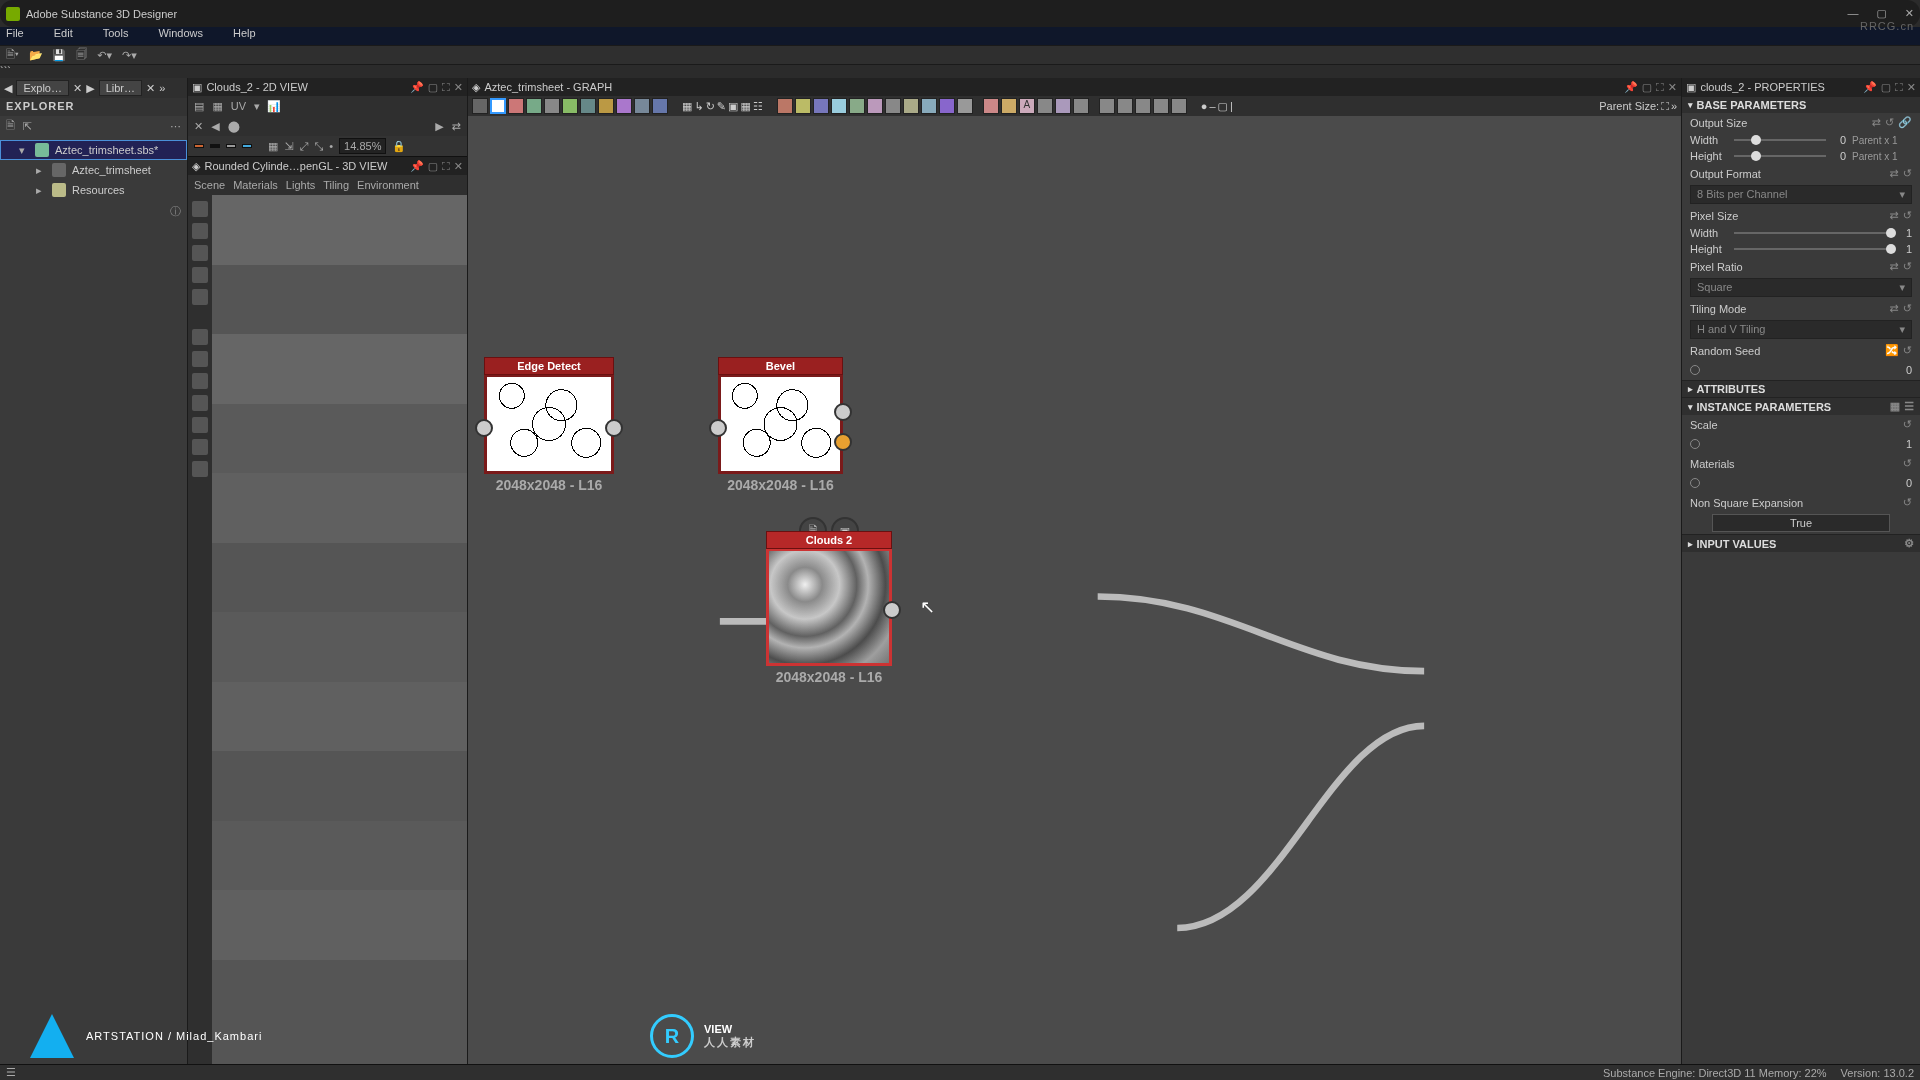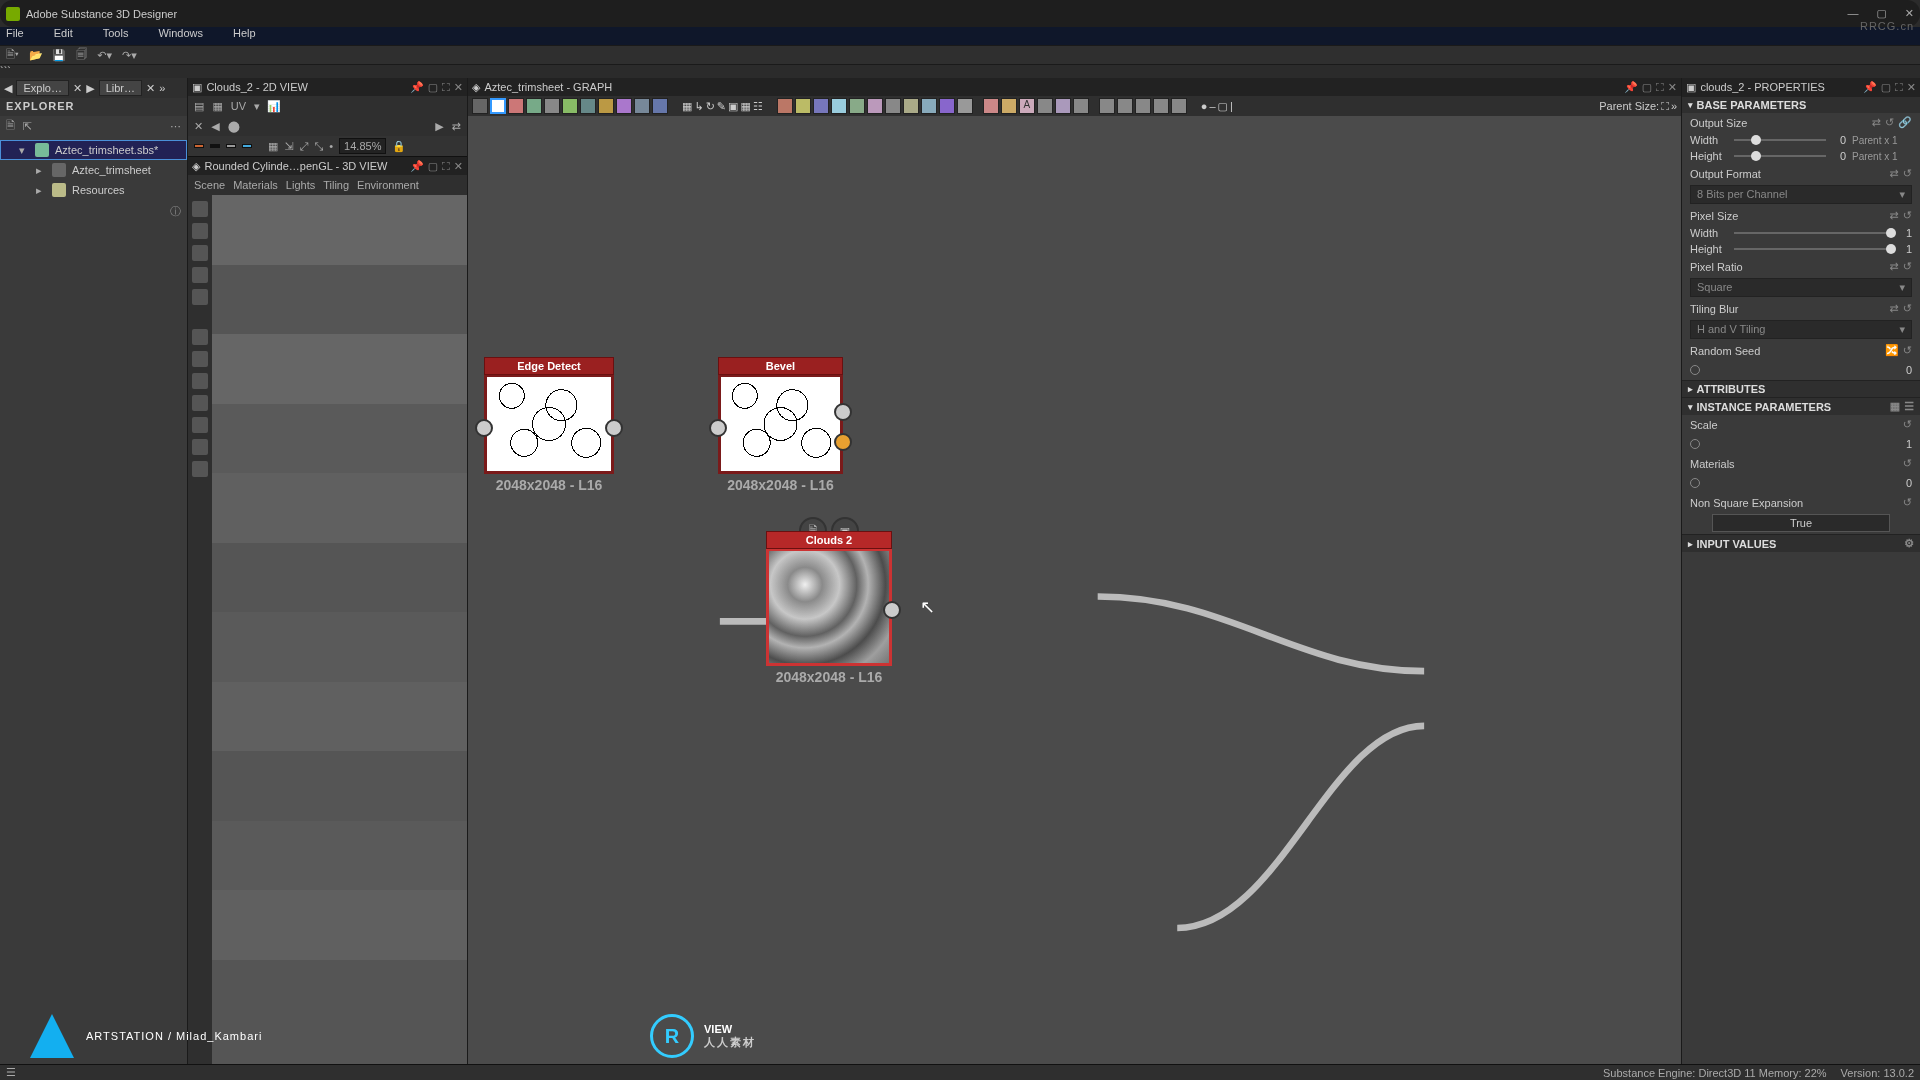--- a/index.html
+++ b/index.html
@@ -455,21 +455,21 @@
             <span>⇄</span>
             <span>↺</span>
           </span>
       </div>
       <div class="combo">
           <span>Square</span>
           <span>▾</span>
         </div>
 
       <div class="prop-row">
-        <span class="lbl">Tiling Blur</span>
+        <span class="lbl">Tiling Mode</span>
         <span class="icons">
             <span>⇄</span>
             <span>↺</span>
           </span>
       </div>
       <div class="combo">
           <span>H and V Tiling</span>
           <span>▾</span>
         </div>
 

